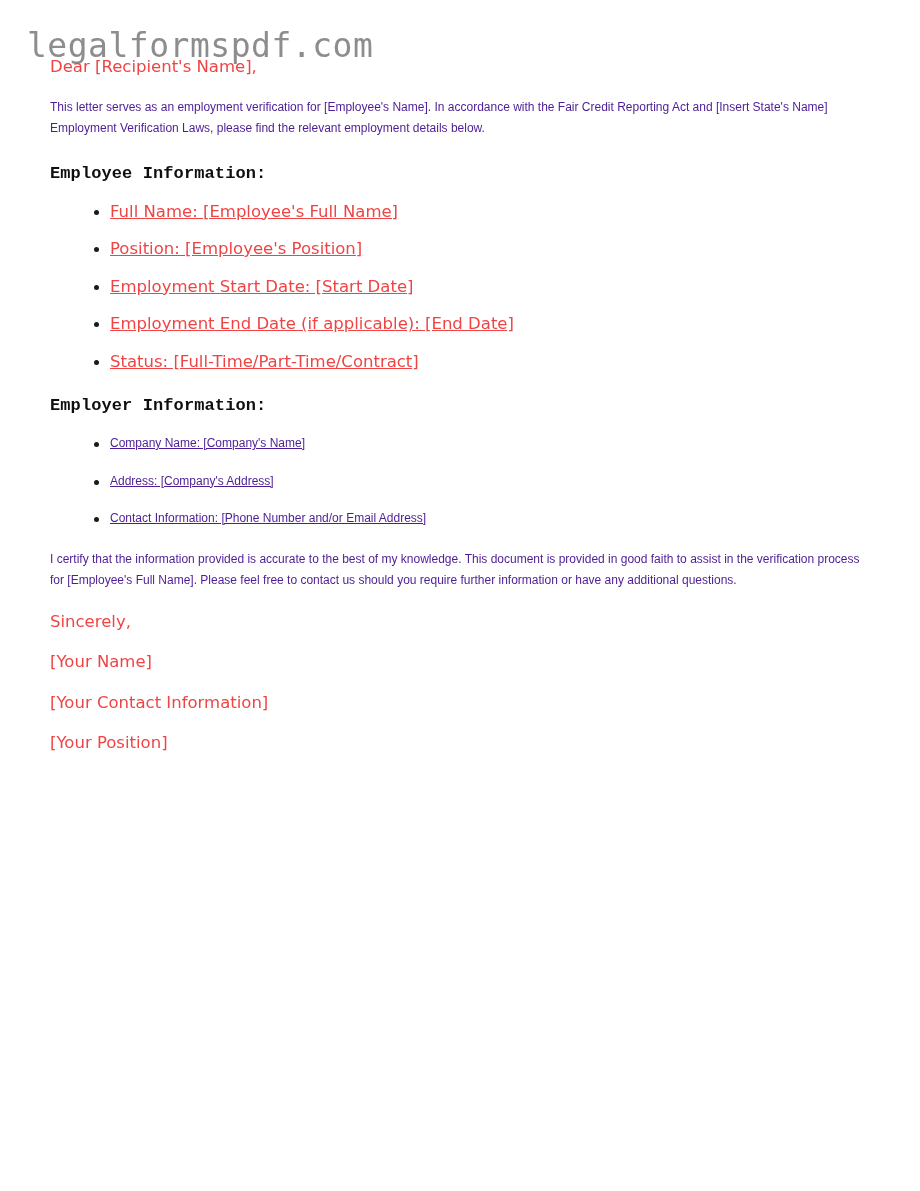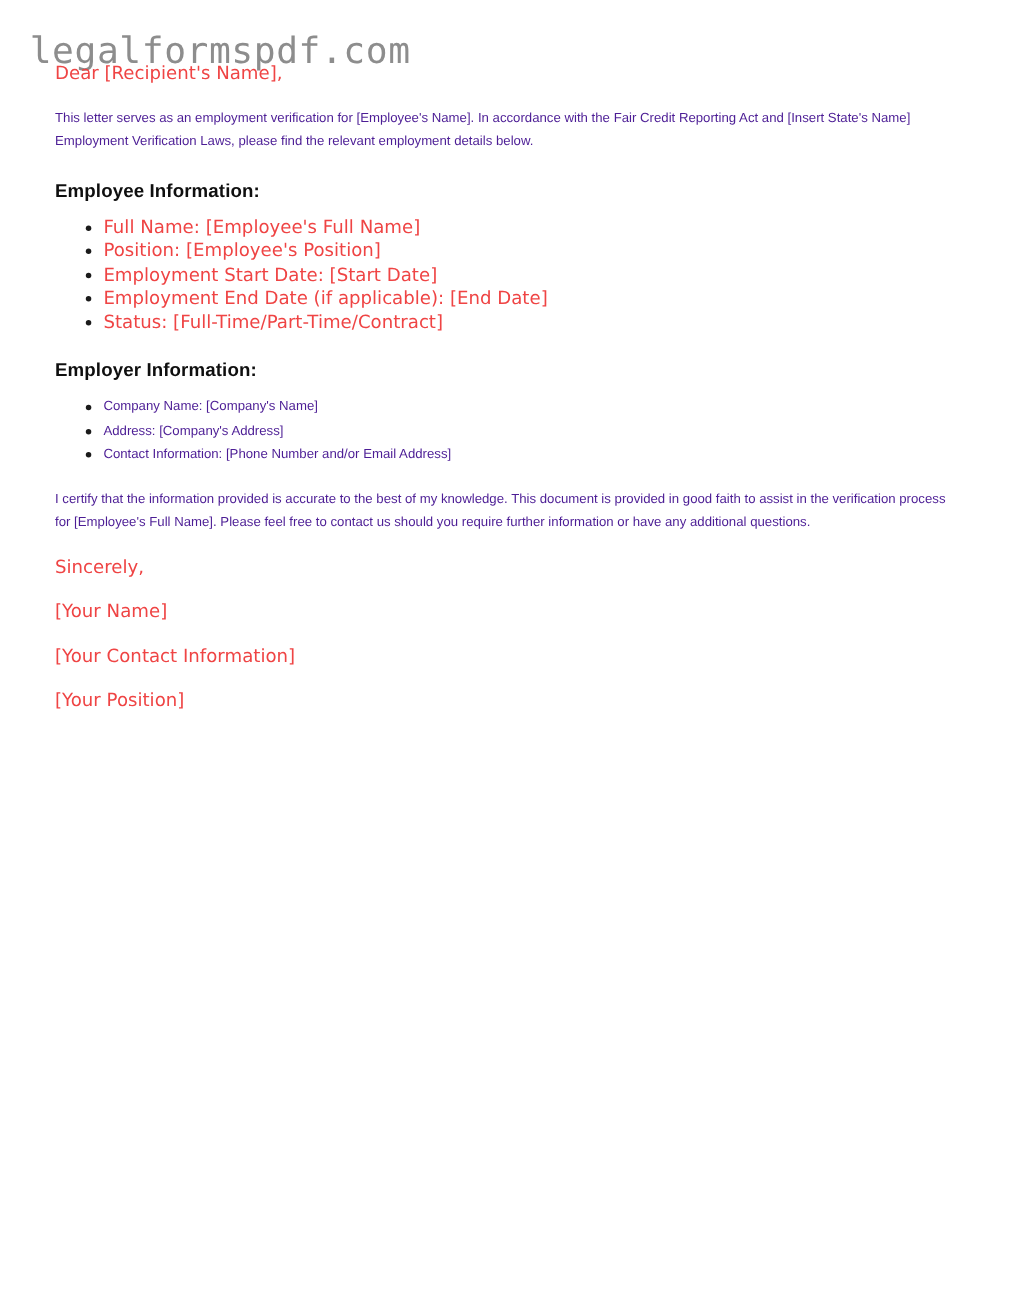--- a/index.html
+++ b/index.html
@@ -56,38 +56,39 @@
   .salutation {
     margin: 0 0 3px 0;
   }
 
   .para {
     margin: 19px 0 0 0;
     text-align: left;
   }
 
   h2.section-heading {
-    font-family: Liberation Sans, sans-serif;
+    font-family: Liberation Mono, monospace;
     font-size: 17px;
     font-weight: bold;
     color: #0f0f0f;
     margin: 23px 0 0 0;
     line-height: 22px;
     letter-spacing: 0.1px;
   }
 
   ul.bullets {
     margin: 11px 0 0 0;
     padding: 0 0 0 44px;
     list-style: none;
   }
   ul.bullets > li {
     position: relative;
-    margin: 0;
+    margin: 16px;
     padding: 0;
+    text-decoration: underline;
   }
   ul.bullets > li::before {
     content: "";
     position: absolute;
     left: -16px;
     top: 9px;
     width: 5px;
     height: 5px;
     border-radius: 50%;
     background: #1b1b1b;

